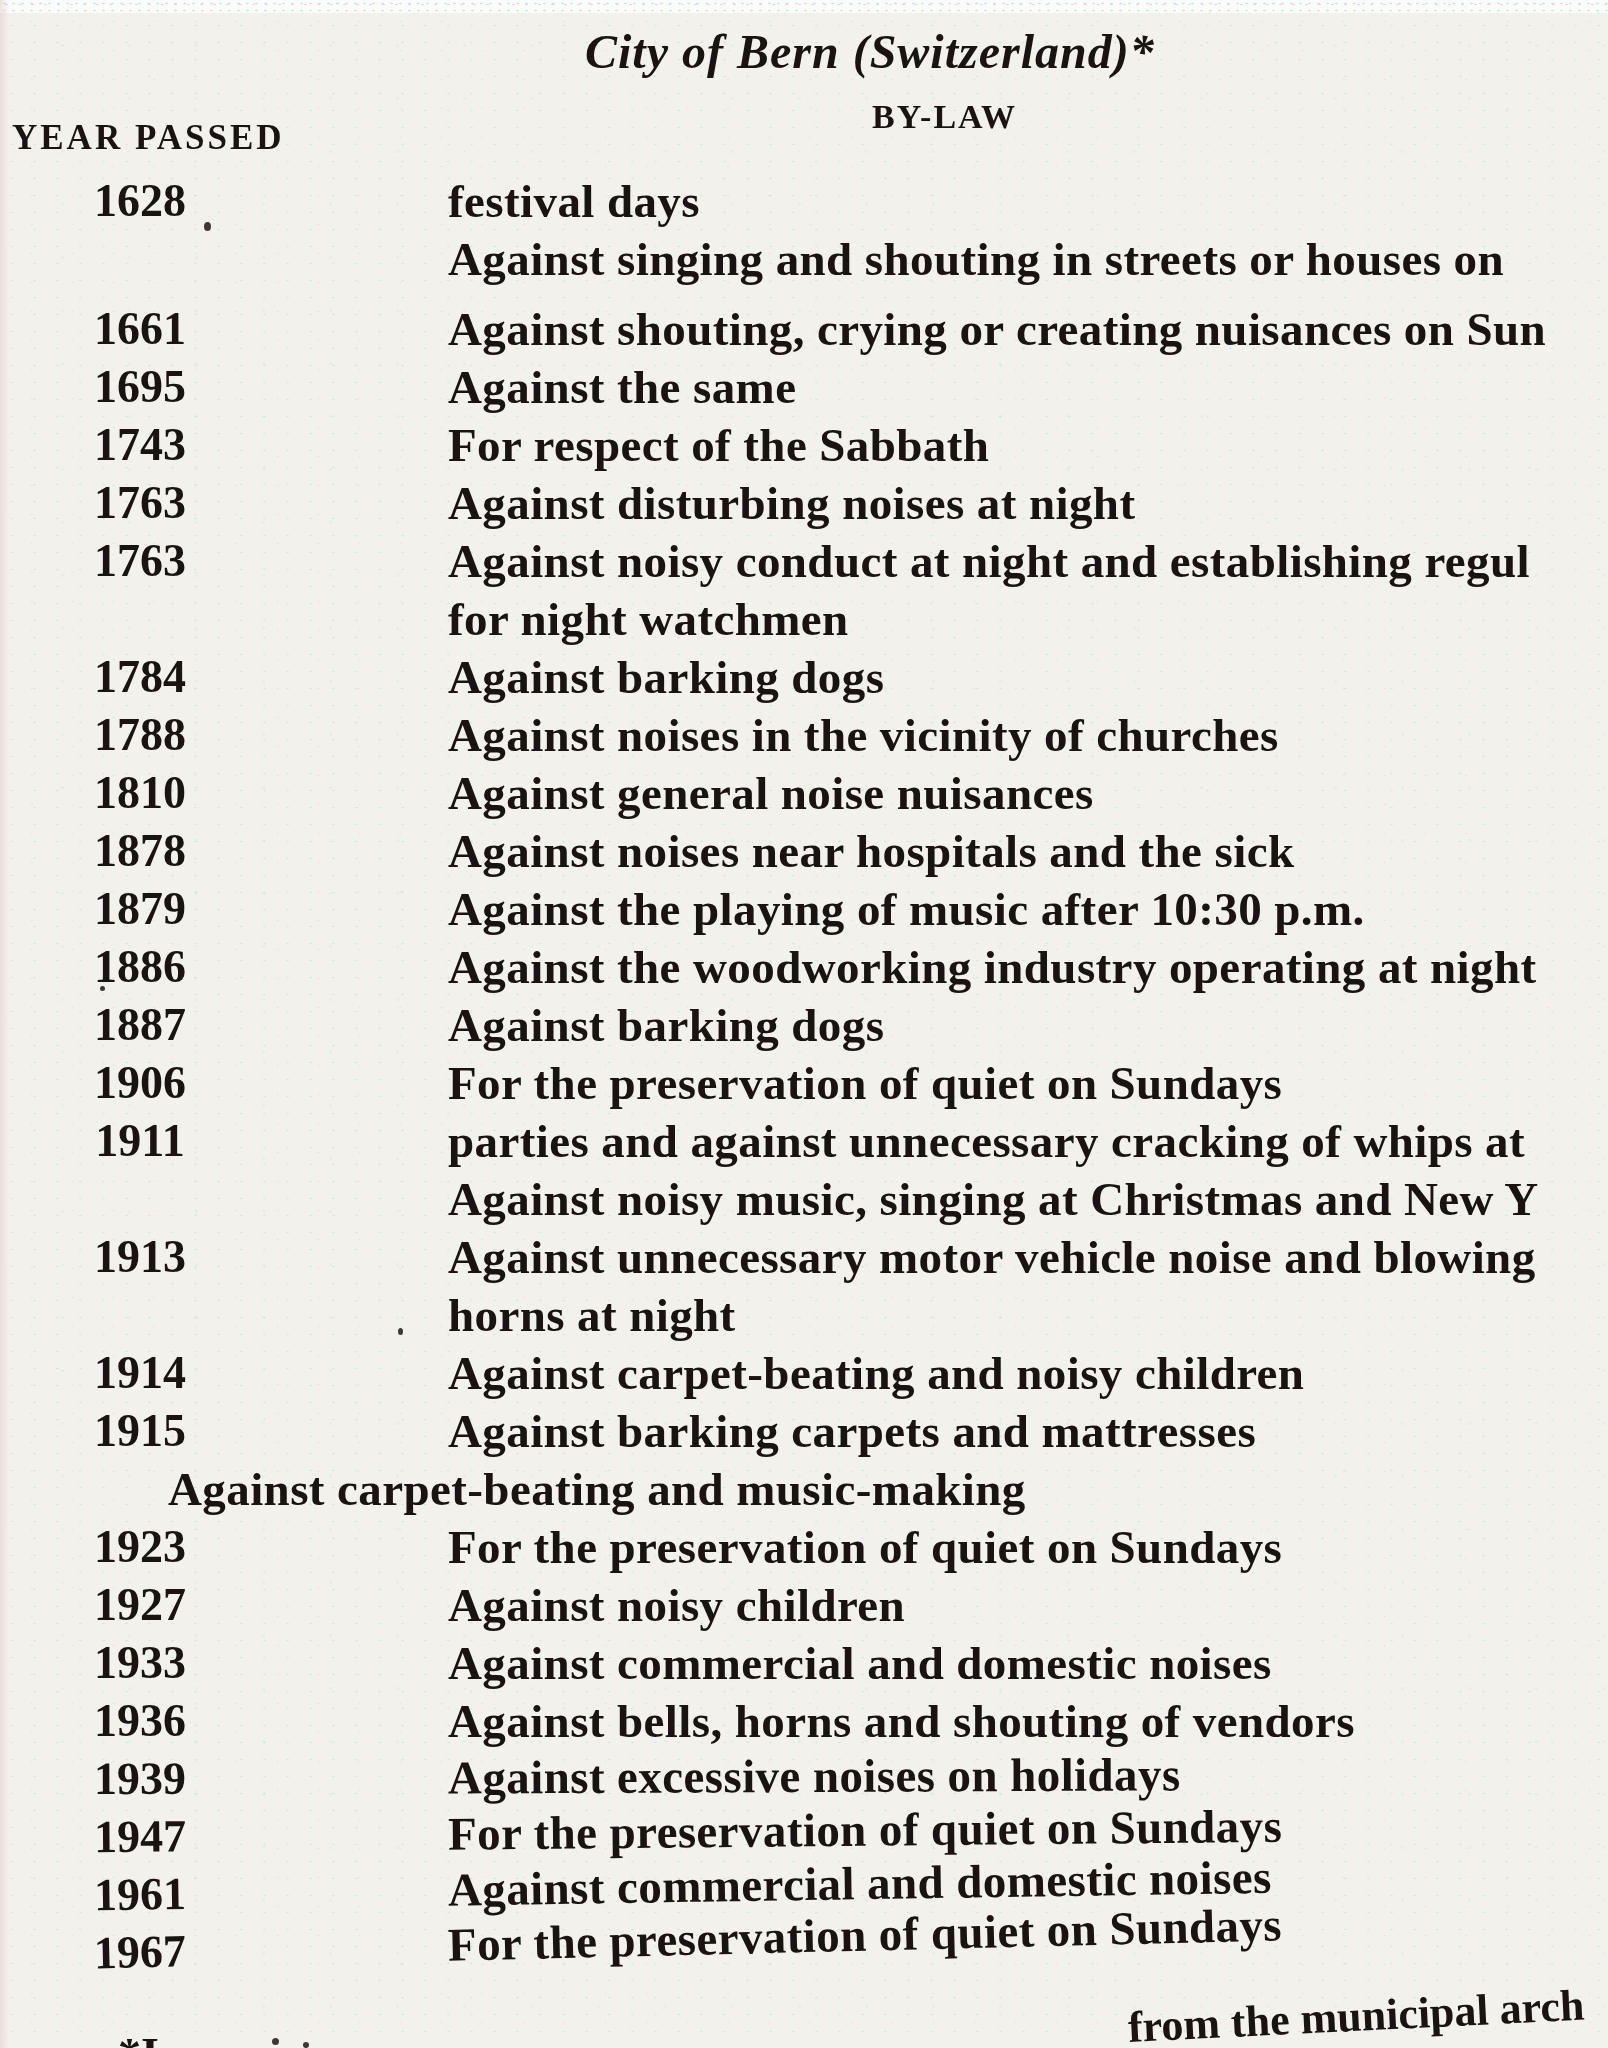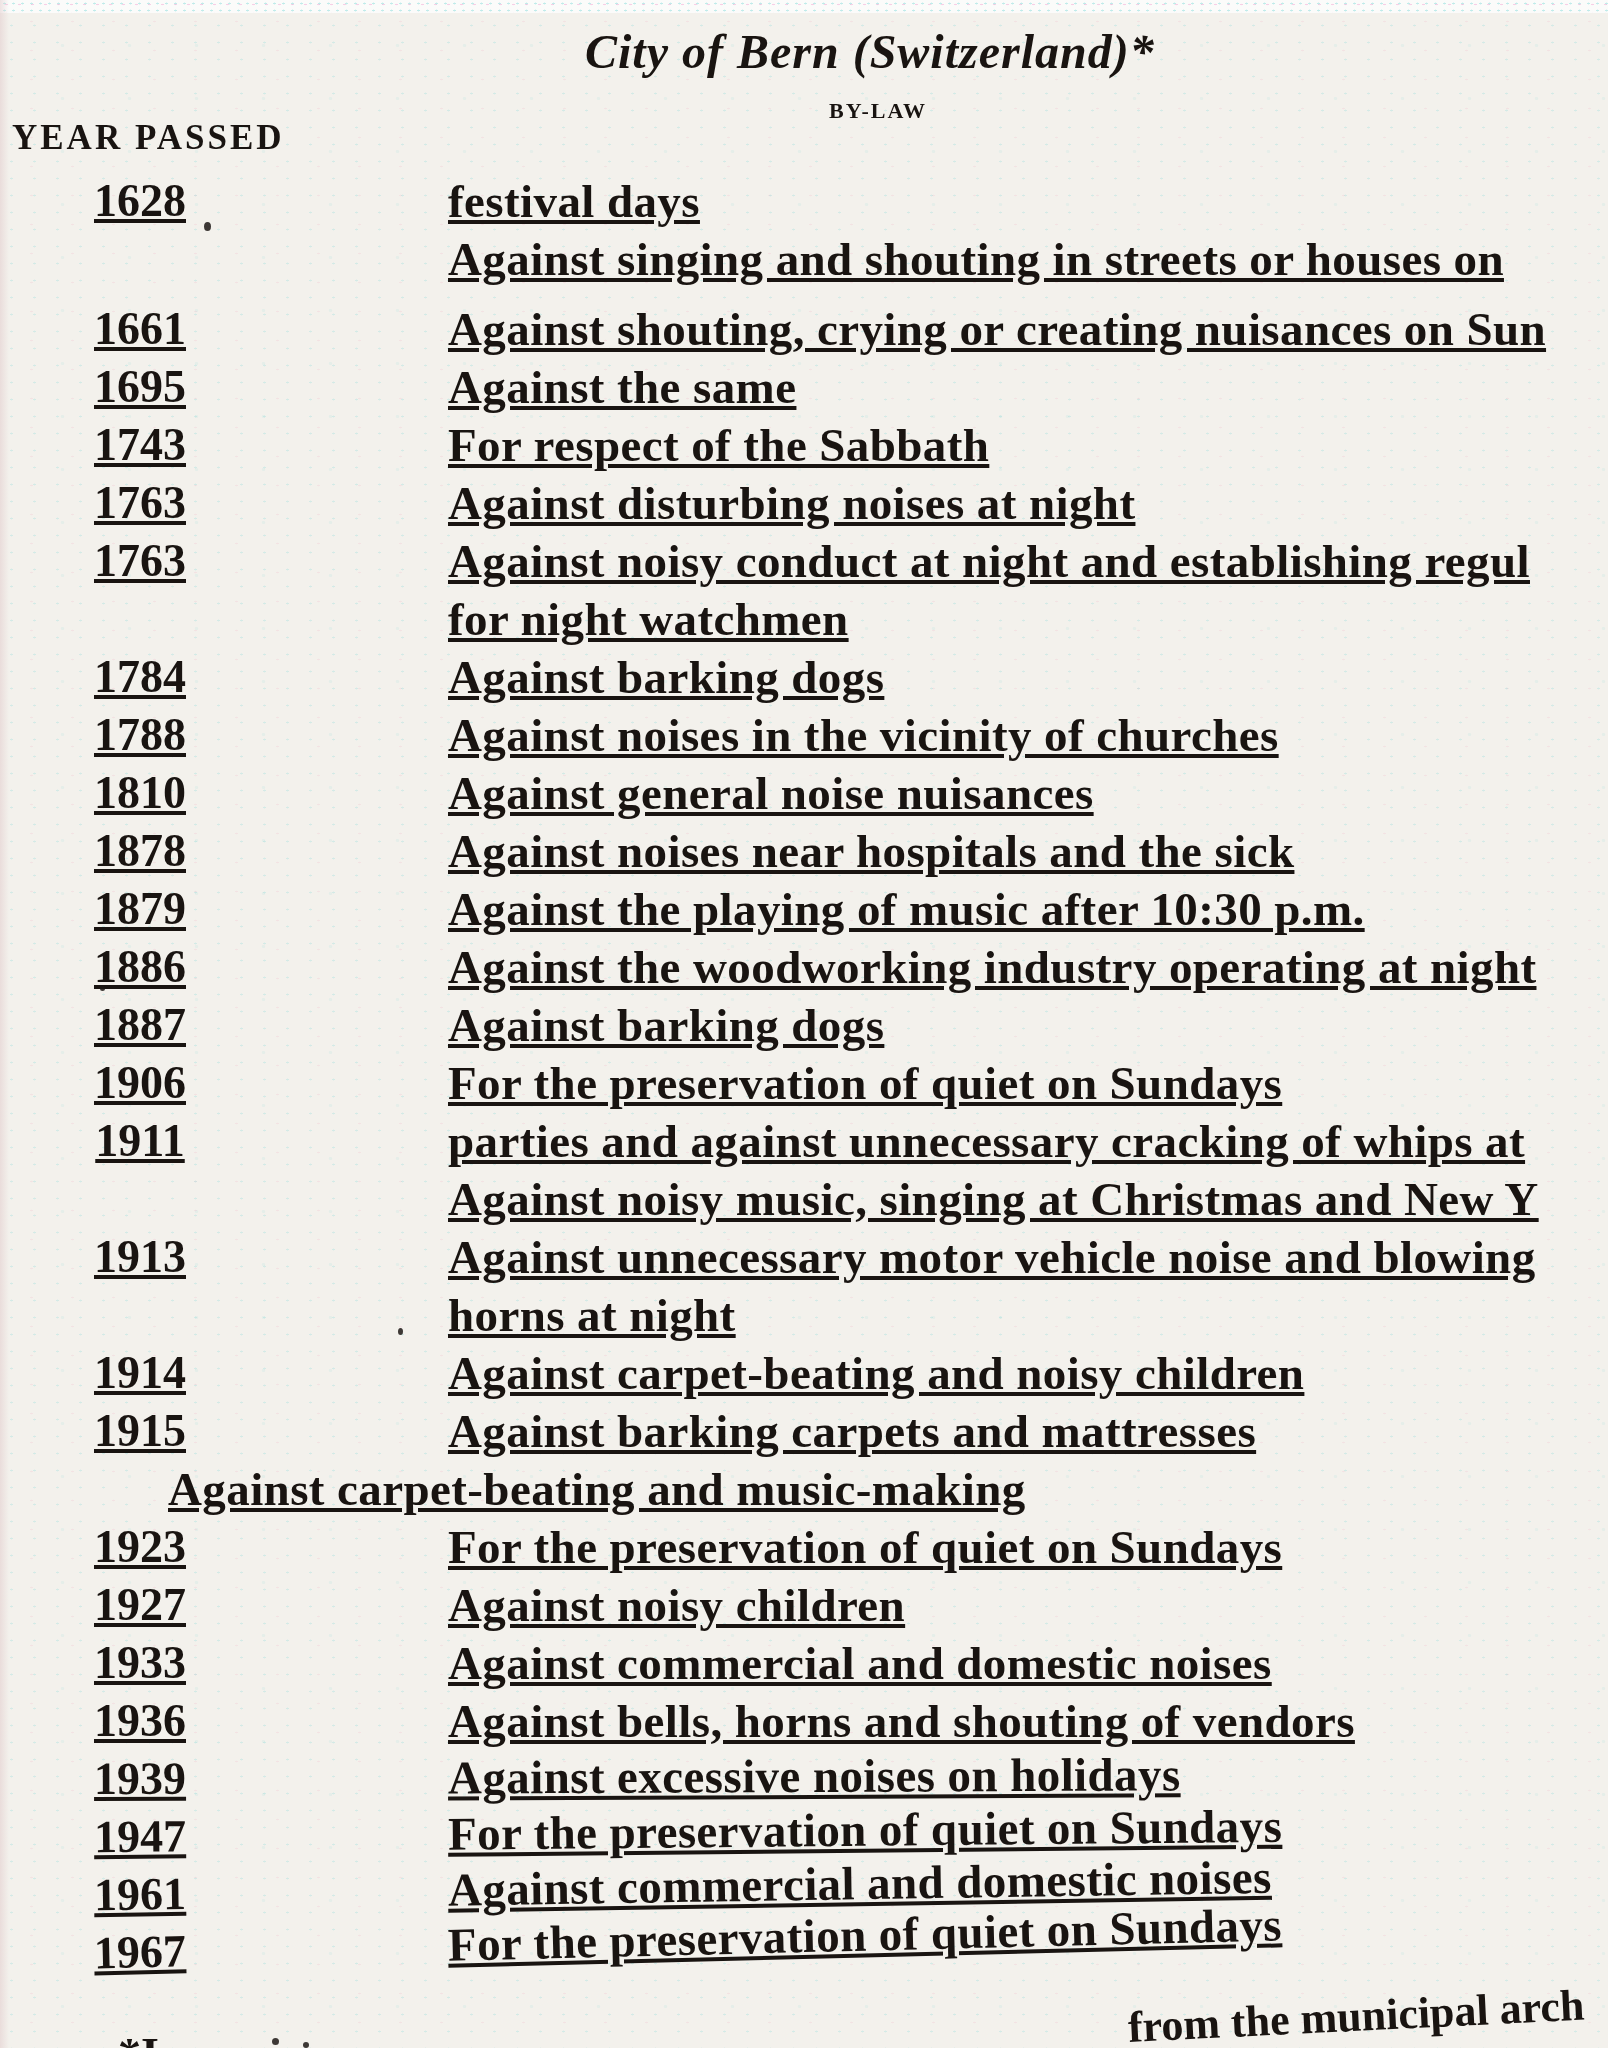--- a/index.html
+++ b/index.html
@@ -30,22 +30,22 @@
     position: absolute; left: 0; top: 0; width: 9px; height: 2048px;
     background: linear-gradient(90deg, rgba(222, 196, 198, 0.45), rgba(222, 196, 198, 0));
   }
   .title {
     position: absolute; left: 585px; top: 24px;
     font-size: 48px; font-style: italic; font-weight: bold;
     letter-spacing: 1px; white-space: nowrap;
   }
   .col-header { position: absolute; font-weight: bold; white-space: nowrap; }
   .col-header.year { left: 12px; top: 118px; font-size: 35px; letter-spacing: 3px; }
-  .col-header.bylaw { left: 829px; top: 98px; font-size: 22px; letter-spacing: 2px; }
-  .bylaw-table { position: absolute; left: 0; top: 172px; width: 1608px; text-decoration: underline; }
+  .col-header.bylaw { left: 872px; top: 98px; font-size: 34px; letter-spacing: 2px; }
+  .bylaw-table { position: absolute; left: 0; top: 172px; width: 1608px; }
   .row { display: flex; align-items: flex-start; transform-origin: 110px 50%; }
   .row.gap-after { margin-bottom: 12px; }
   .row:nth-child(24) { transform: rotate(-0.25deg); }
   .row:nth-child(25) { transform: rotate(-0.55deg); }
   .row:nth-child(26) { transform: rotate(-0.9deg); }
   .row:nth-child(27) { transform: rotate(-1.4deg); }
   .year-cell {
     flex: 0 0 280px; text-align: center;
     font-size: 46px; font-weight: bold; line-height: 58px;
   }

